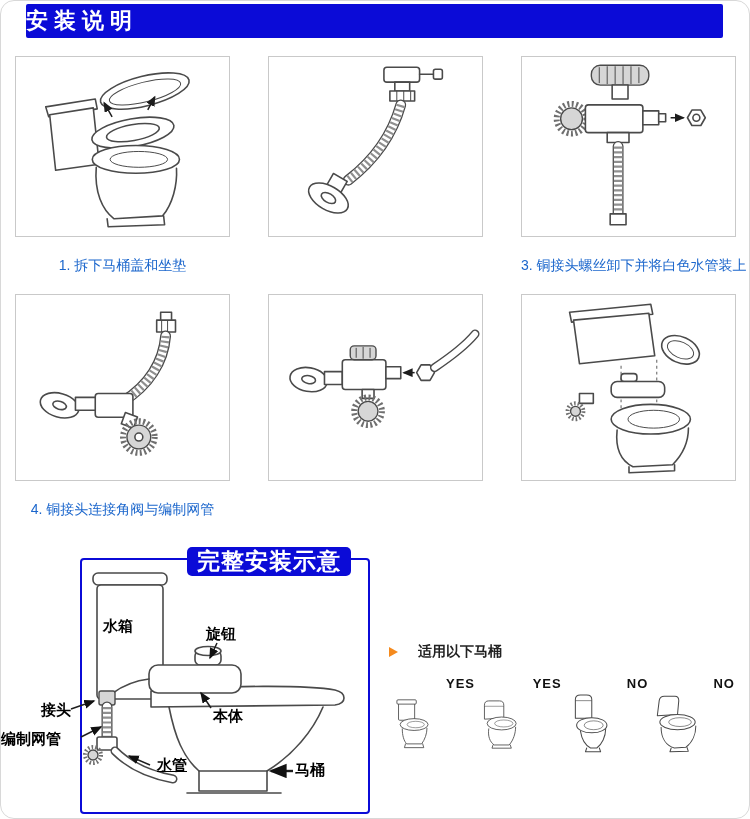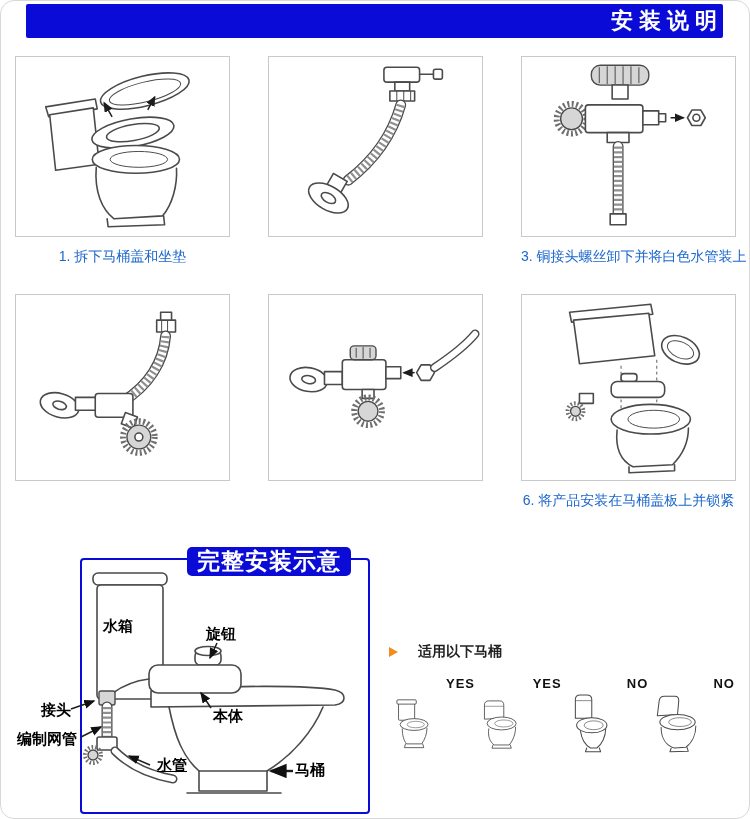--- a/index.html
+++ b/index.html
@@ -12,32 +12,32 @@
   body{
     width:750px;height:819px;position:relative;overflow:hidden;
     font-family:"Liberation Sans","DejaVu Sans",sans-serif;color:#222;
   }
   .page{position:absolute;inset:0;border:1px solid #d8d8d8;border-radius:14px;background:#fff;}
 
   
   .header-banner{
     position:absolute;left:25px;top:3px;width:697px;height:34px;
     background:var(--header-bg,#0b0bd7);color:#fff;
-    font-size:22px;font-weight:bold;text-align:right;line-height:34px;
+    font-size:22px;font-weight:bold;text-align:left;line-height:34px;
     letter-spacing:6px;border-radius:2px;
   }
 
   
   .step{position:absolute;width:215px;}
   #s1{left:14px;top:55px;} #s2{left:267px;top:55px;} #s3{left:520px;top:55px;}
   #s4{left:14px;top:293px;} #s5{left:267px;top:293px;} #s6{left:520px;top:293px;}
   .stepbox{height:181px;border:1px solid #c9c9c9;background:#fff;}
   .row2 .stepbox{height:187px;}
   .stepbox svg{width:100%;height:100%;display:block;}
-  .caption{margin-top:11px;text-align:center;color:var(--caption-text,#1b66cc);font-size:14px;white-space:nowrap;}
+  .caption{margin-top:20px;text-align:center;color:var(--caption-text,#1b66cc);font-size:14px;white-space:nowrap;}
 
   
   .fl{fill:#fff;stroke:#4a4a4a;stroke-width:1.6;stroke-linejoin:round;}
   .ln{fill:none;stroke:#4a4a4a;stroke-width:1.6;stroke-linecap:round;stroke-linejoin:round;}
   .thin{fill:none;stroke:#4a4a4a;stroke-width:1;}
   .gray{fill:#d6d6d6;stroke:#4a4a4a;stroke-width:1.4;}
   .knurl{fill:none;stroke:#6f6f6f;stroke-width:6;stroke-dasharray:2 2.4;}
   .knurl-s{fill:none;stroke:#6f6f6f;stroke-width:4;stroke-dasharray:1.6 2;}
   .braid-o{fill:none;stroke:#4a4a4a;stroke-width:11;stroke-linecap:round;}
   .braid-w{fill:none;stroke:#fff;stroke-width:8.4;stroke-linecap:round;}
@@ -53,21 +53,21 @@
   .diagram > svg{position:absolute;left:0;top:0;}
   .diagram-banner{
     position:absolute;left:186px;top:6px;width:164px;height:29px;
     background:var(--header-bg,#0b0bd7);color:#fff;border-radius:5px;
     font-size:23px;font-weight:bold;text-align:center;line-height:29px;letter-spacing:1px;
   }
   .dlabel{position:absolute;font-weight:bold;font-size:15px;color:#000000;white-space:nowrap;}
   .dl-tank{left:102px;top:76px;}
   .dl-knob{left:205px;top:84px;}
   .dl-connector{left:40px;top:160px;}
-  .dl-braid{left:16px;top:189px;font-family:Liberation Mono, monospace;}
+  .dl-braid{left:0;top:189px;font-family:Liberation Mono, monospace;}
   .dl-body{left:212px;top:166px;}
   .dl-pipe{left:156px;top:215px;text-decoration:underline;}
   .dl-toilet{left:294px;top:220px;}
 
   
   .compat{position:absolute;left:382px;top:636px;width:360px;height:178px;}
   .compat-head{position:absolute;left:6px;top:6px;display:flex;align-items:center;gap:20px;}
   .bullet{width:0;height:0;border-left:9px solid var(--bullet,#f58a1d);border-top:5px solid transparent;border-bottom:5px solid transparent;}
   .compat-title{font-weight:bold;font-size:14px;color:#222;}
   .compat-row{position:absolute;left:0;top:36px;width:100%;display:flex;justify-content:space-between;padding:0 8px;}
@@ -177,20 +177,21 @@
           <ellipse class="ln" cx="44" cy="108" rx="7" ry="4"></ellipse>
         </g>
         <rect class="fl" x="60" y="100" width="22" height="13"></rect>
         <rect class="fl" x="80" y="96" width="38" height="24" rx="3"></rect>
         <rect class="fl" x="108" y="117" width="13" height="12" transform="rotate(20 114 123)"></rect>
         <circle class="knurl" cx="124" cy="140" r="16"></circle>
         <circle class="gray" cx="124" cy="140" r="12"></circle>
         <circle class="fl" cx="124" cy="140" r="4"></circle>
       </svg>
     </div>
+    <div class="caption">4. 铜接头连接角阀与编制网管</div>
   </div>
 
   <div class="step row2" id="s5">
     <div class="stepbox">
       <svg viewBox="0 0 215 180">
         <defs>
             <marker id="a5" markerWidth="9" markerHeight="9" refX="6" refY="3" orient="auto">
               <path d="M0 0 L7 3 L0 6 Z" fill="#1d1d1d"></path>
             </marker>
           </defs>
@@ -228,21 +229,20 @@
         <rect class="fl" x="90" y="84" width="54" height="16" rx="6"></rect>
         <rect class="fl" x="58" y="96" width="14" height="10"></rect>
         <circle class="knurl-s" cx="54" cy="114" r="8"></circle>
         <circle class="gray" cx="54" cy="114" r="5"></circle>
         <ellipse class="fl" cx="130" cy="122" rx="40" ry="15"></ellipse>
         <ellipse class="thin" cx="133" cy="122" rx="26" ry="9"></ellipse>
         <path class="ln" d="M96 133 C94 152 100 164 112 170 L152 168 C162 158 168 145 168 131"></path>
         <path class="ln" d="M108 170 L108 176 L154 174 L154 168"></path>
       </svg>
     </div>
-    <div class="caption">6. 将产品安装在马桶盖板上并锁紧</div>
   </div>
 
   <div class="diagram">
     <svg viewBox="0 0 380 279" width="380" height="279">
       <defs>
           <marker id="ab" markerWidth="9" markerHeight="9" refX="6.5" refY="3" orient="auto">
             <path d="M0 0 L7.5 3 L0 6 Z" fill="#111"></path>
           </marker>
         </defs>
       <rect class="blueb" x="80" y="18" width="288" height="254" rx="3"></rect>

